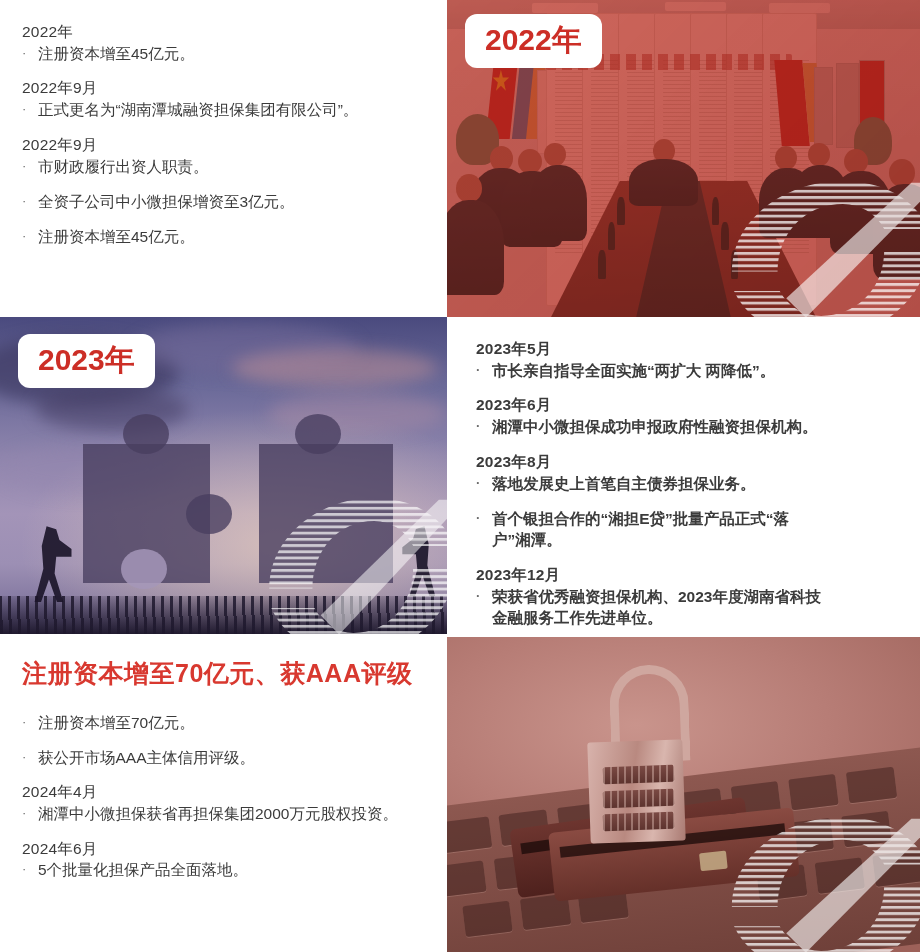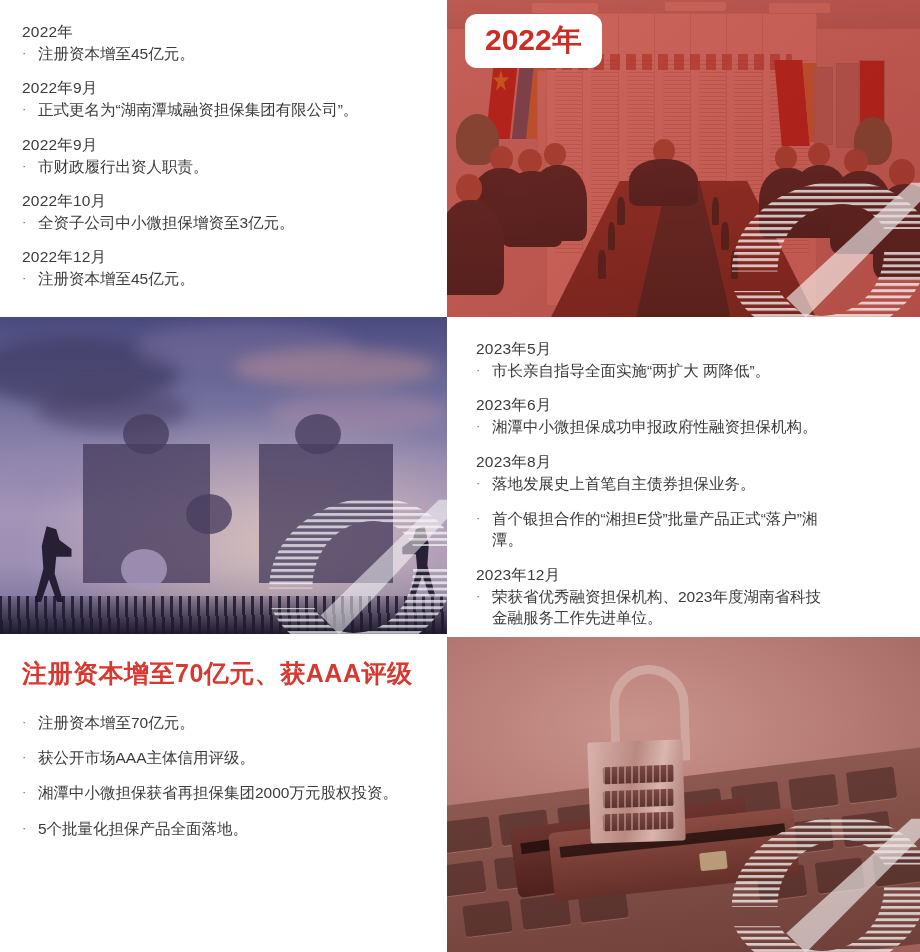--- a/index.html
+++ b/index.html
@@ -235,29 +235,27 @@
 
     <div class="entry">
       <div class="entry-date">2022年9月</div>
       <div class="entry-body">
         <span class="bullet">·</span>
         <span class="entry-text">市财政履行出资人职责。</span>
       </div>
     </div>
 
     <div class="entry">
-      <div class="entry-date">2022年10月</div>
       <div class="entry-body">
         <span class="bullet">·</span>
         <span class="entry-text">全资子公司中小微担保增资至3亿元。</span>
       </div>
     </div>
 
     <div class="entry">
-      <div class="entry-date">2022年12月</div>
       <div class="entry-body">
         <span class="bullet">·</span>
         <span class="entry-text">注册资本增至45亿元。</span>
       </div>
     </div>
   </div>
 
   <div class="cell" style="left:447px;top:0;width:473px;height:317px;">
 
     <div class="img-meeting">
@@ -368,23 +366,24 @@
           <pattern id="stp2" width="200" height="7" patternUnits="userSpaceOnUse">
             <rect x="0" y="0" width="200" height="3.2" fill="#ffffff" opacity="0.8"></rect>
           </pattern>
         </defs>
         <path d="M10 120 C10 60 60 18 112 18 C150 18 180 40 190 72 L150 72 C142 54 128 44 112 44 C78 44 52 76 52 120 Z" fill="url(#stp2)"></path>
         <path d="M190 96 C190 152 142 196 92 196 C54 196 24 174 12 142 L54 142 C62 160 76 170 92 170 C124 170 150 140 150 96 Z" fill="url(#stp2)"></path>
         <path d="M60 150 L175 20 L200 20 L78 172 Z" fill="#ffffff" opacity="0.6"></path>
       </svg>
     </div>
 
+    <div class="year-badge" style="left:18px;top:17px;">2023年</div>
   </div>
 
-  <div class="cell textpanel" style="left:447px;top:317px;width:392px;height:317px;padding:22px 16px 0 29px;">
+  <div class="cell textpanel" style="left:447px;top:317px;width:392px;height:317px;padding:22px 16px 0 29px;font-weight:bold;">
 
     <div class="entry">
       <div class="entry-date">2023年5月</div>
       <div class="entry-body">
         <span class="bullet">·</span>
         <span class="entry-text">市长亲自指导全面实施“两扩大 两降低”。</span>
       </div>
     </div>
 
     <div class="entry">
@@ -431,27 +430,29 @@
     </div>
 
     <div class="entry">
       <div class="entry-body">
         <span class="bullet">·</span>
         <span class="entry-text">获公开市场AAA主体信用评级。</span>
       </div>
     </div>
 
     <div class="entry">
+      <div class="entry-date">2024年4月</div>
       <div class="entry-body">
         <span class="bullet">·</span>
         <span class="entry-text">湘潭中小微担保获省再担保集团2000万元股权投资。</span>
       </div>
     </div>
 
     <div class="entry">
+      <div class="entry-date">2024年6月</div>
       <div class="entry-body">
         <span class="bullet">·</span>
         <span class="entry-text">5个批量化担保产品全面落地。</span>
       </div>
     </div>
   </div>
 
   <div class="cell" style="left:447px;top:637px;width:473px;height:315px;">
 
     <div class="img-lock">

